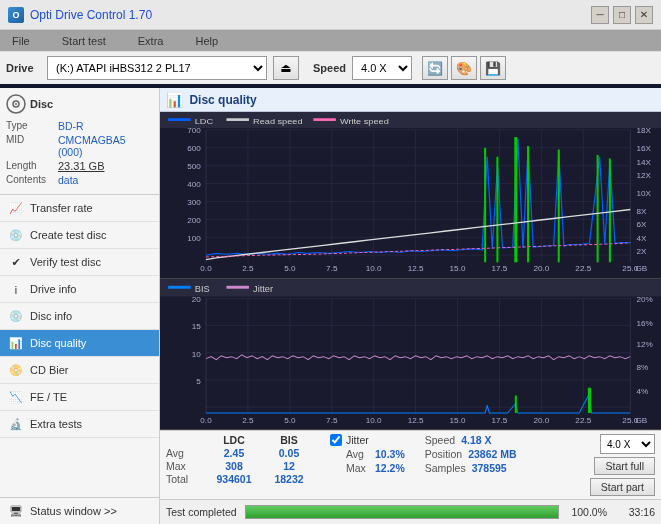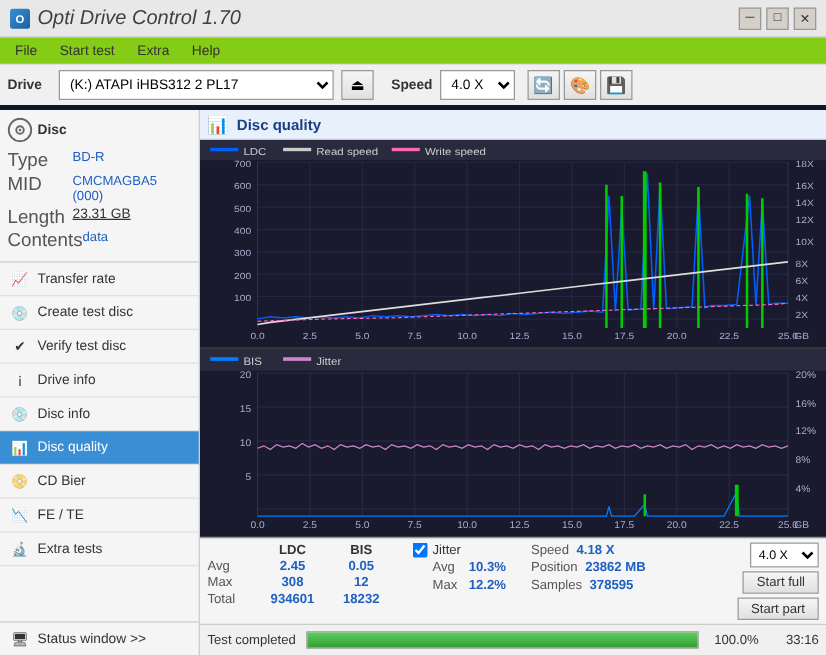--- a/index.html
+++ b/index.html
@@ -2,26 +2,26 @@
 <html><head>
   <meta charset="utf-8">
   <style>
     * { box-sizing: border-box; margin: 0; padding: 0; }
     body { font-family: 'Segoe UI', Tahoma, Geneva, Verdana, sans-serif; font-size: 11px; background: #f0f0f0; width: 661px; height: 524px; overflow: hidden; }
     
     
     .title-bar { background: #e8e8e8; height: 30px; display: flex; align-items: center; justify-content: space-between; padding: 0 8px; border-bottom: 1px solid #ccc; }
     .title-bar-left { display: flex; align-items: center; gap: 6px; }
     .title-bar-icon { width: 16px; height: 16px; background: linear-gradient(135deg, #3a8fd4, #1a5fa0); border-radius: 2px; display: flex; align-items: center; justify-content: center; color: white; font-size: 9px; font-weight: bold; }
-    .title-bar-text { font-size: 16px; color: #404040; font-style: italic; }
+    .title-bar-text { font-size: 12px; color: #1d4ed8; }
     .title-bar-controls { display: flex; gap: 4px; }
     .title-btn { width: 18px; height: 18px; border: 1px solid #999; background: #d4d0c8; cursor: pointer; display: flex; align-items: center; justify-content: center; font-size: 10px; color: #333; }
 
     
-    .menu-bar { background: #84cc16; height: 22px; display: flex; align-items: center; padding: 0 4px; border-bottom: 1px solid #ddd; gap: 2px; }
+    .menu-bar { background: #a3a3a3; height: 22px; display: flex; align-items: center; padding: 0 4px; border-bottom: 1px solid #ddd; gap: 16px; }
     .menu-item { padding: 2px 8px; cursor: pointer; font-size: 11px; color: #333; border-radius: 2px; }
 
     
     .drive-toolbar { background: #f0f0f0; height: 36px; display: flex; align-items: center; padding: 0 6px; border-bottom: 4px solid #0f172a; gap: 6px; }
     .drive-label { font-size: 11px; font-weight: bold; color: #333; min-width: 35px; }
     .drive-select { height: 24px; border: 1px solid #999; background: white; font-size: 11px; padding: 0 4px; flex: 1; max-width: 220px; }
     .eject-btn { width: 26px; height: 24px; border: 1px solid #999; background: linear-gradient(to bottom, #f5f5f5, #e0e0e0); cursor: pointer; display: flex; align-items: center; justify-content: center; font-size: 12px; }
     .speed-label { font-size: 11px; font-weight: bold; color: #333; margin-left: 8px; }
     .speed-select { height: 24px; border: 1px solid #999; background: white; font-size: 11px; padding: 0 4px; width: 60px; }
     .toolbar-icons { display: flex; gap: 3px; margin-left: 4px; }
@@ -32,21 +32,21 @@
 
     
     .sidebar { width: 160px; min-width: 160px; background: #f5f5f5; border-right: 1px solid #ccc; display: flex; flex-direction: column; }
     
     
     .disc-panel { padding: 6px; border-bottom: 1px solid #ccc; }
     .disc-header { display: flex; align-items: center; gap: 4px; margin-bottom: 6px; }
     .disc-icon { width: 20px; height: 20px; }
     .disc-title { font-weight: bold; font-size: 11px; color: #333; }
     .disc-row { display: flex; margin-bottom: 2px; }
-    .disc-key { color: #555; font-size: 15px; min-width: 52px; }
+    .disc-key { color: #555; font-size: 10px; min-width: 52px; }
     .disc-val { color: #2060c0; font-size: 10.5px; font-weight: normal; }
     .disc-val-black { color: #333; font-size: 11px; text-decoration: underline; }
     .label-row { display: flex; align-items: center; gap: 4px; margin-top: 4px; }
     .label-key { color: #555; font-size: 10.5px; min-width: 32px; }
     .label-input { width: 80px; height: 18px; border: 1px solid #999; font-size: 10px; padding: 0 2px; }
     .label-edit-btn { width: 18px; height: 18px; background: #f0e8c0; border: 1px solid #c0a040; cursor: pointer; display: flex; align-items: center; justify-content: center; font-size: 10px; }
 
     
     .nav-item { display: flex; align-items: center; padding: 5px 8px; cursor: pointer; font-size: 11px; color: #333; border-bottom: 1px solid #e0e0e0; gap: 6px; }
     .nav-item.active { background: #3a8fd4; color: white; }

